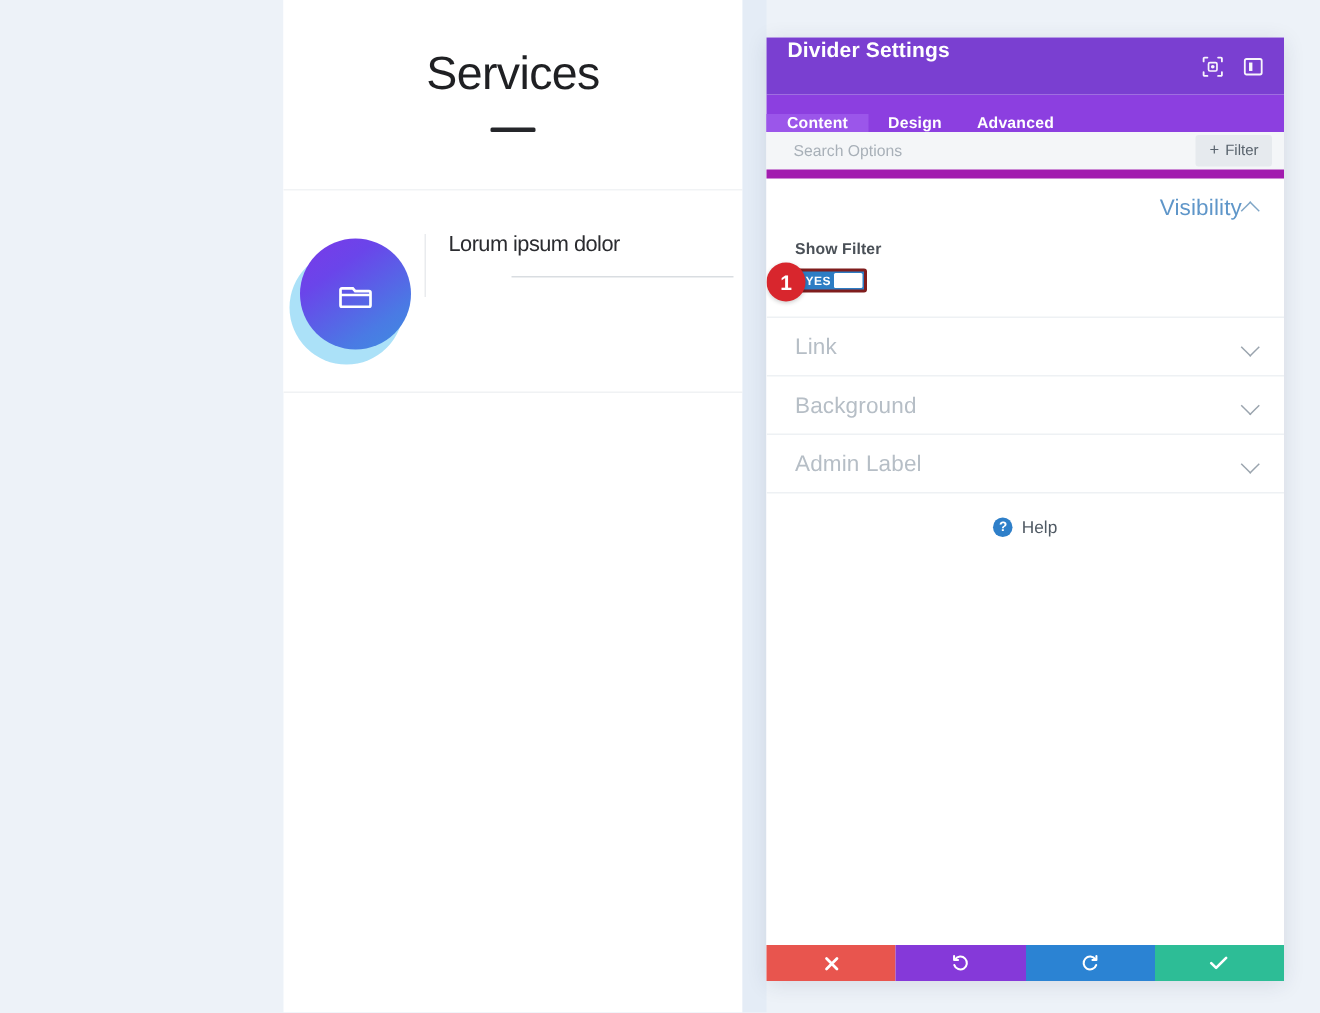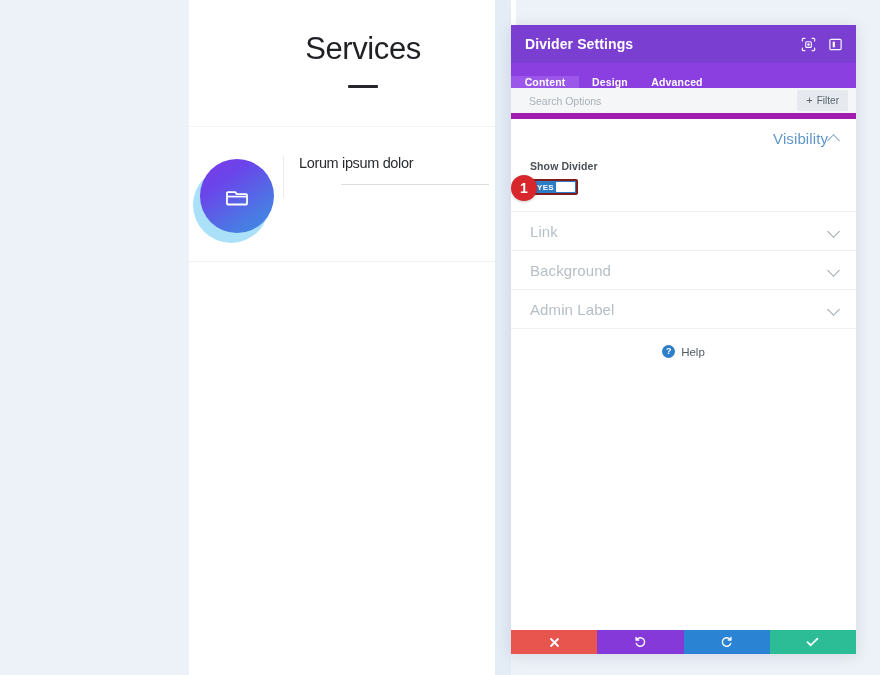--- a/index.html
+++ b/index.html
@@ -21,21 +21,20 @@
     position: absolute; left: 0; top: 0; width: 189px; height: 675px;
     background: #edf2f8;
   }
   .site-gutter-right {
     position: absolute; left: 495px; top: 0; width: 16px; height: 675px;
     background: #e4ecf6;
   }
   .hero {
     position: absolute; left: 0; top: 0; width: 306px; height: 126px;
     background: #fff;
-    margin-left: 21px;
   }
   .hero-title {
     position: absolute; left: 0; top: 31px; width: 306px;
     text-align: center;
     font-size: 31px; font-weight: 400; color: #1f2023;
     letter-spacing: -0.4px;
   }
   .hero-divider {
     position: absolute; left: 50%; top: 85px;
     transform: translateX(-50%);
@@ -81,21 +80,21 @@
   
   .panel {
     position: absolute; left: 511px; top: 25px;
     width: 345px; height: 629px;
     background: #ffffff;
     box-shadow: 0 2px 14px rgba(40,50,80,0.13);
     display: flex; flex-direction: column;
   }
   .panel-header {
     height: 38px; background: #7a3fd1;
-    display: flex; align-items: center; padding: 0 14px;
+    display: flex; padding: 0 14px;
     position: relative;
   }
   .panel-title {
     color: #fff; font-size: 14px; font-weight: bold; letter-spacing: .1px;
   }
   .header-icons {
     position: absolute; right: 12px; top: 0; height: 38px;
     display: flex; align-items: center; gap: 10px;
   }
   .hicon {
@@ -288,21 +287,21 @@
     </div>
 
     <div class="panel-body">
 
       <div class="section-open">
         <div class="section-head">
           <span class="label">Visibility</span>
           <span class="chev up"></span>
         </div>
         <div class="field">
-          <div class="field-label">Show Divider</div>
+          <div class="field-label">Show Filter</div>
           <div class="toggle">
             <span class="toggle-text">YES</span>
             <span class="toggle-knob"></span>
           </div>
           <div class="badge-1">1</div>
         </div>
       </div>
 
       <div class="section-row">
         <span class="label">Link</span>

